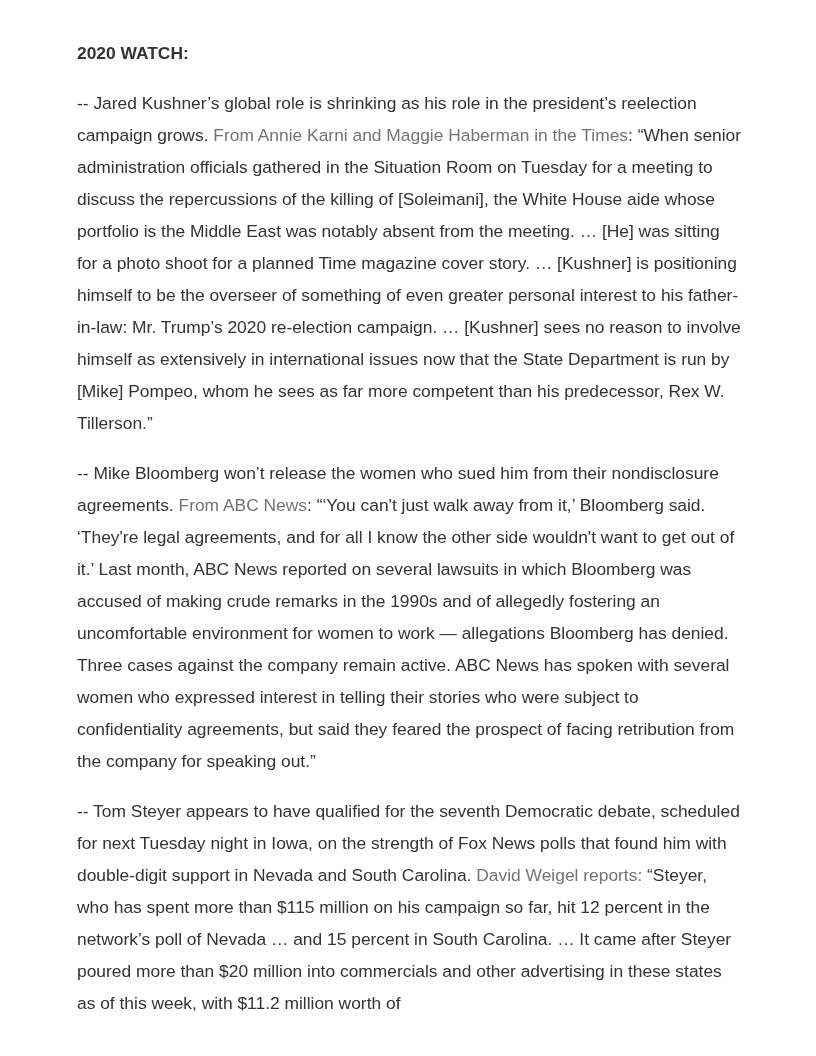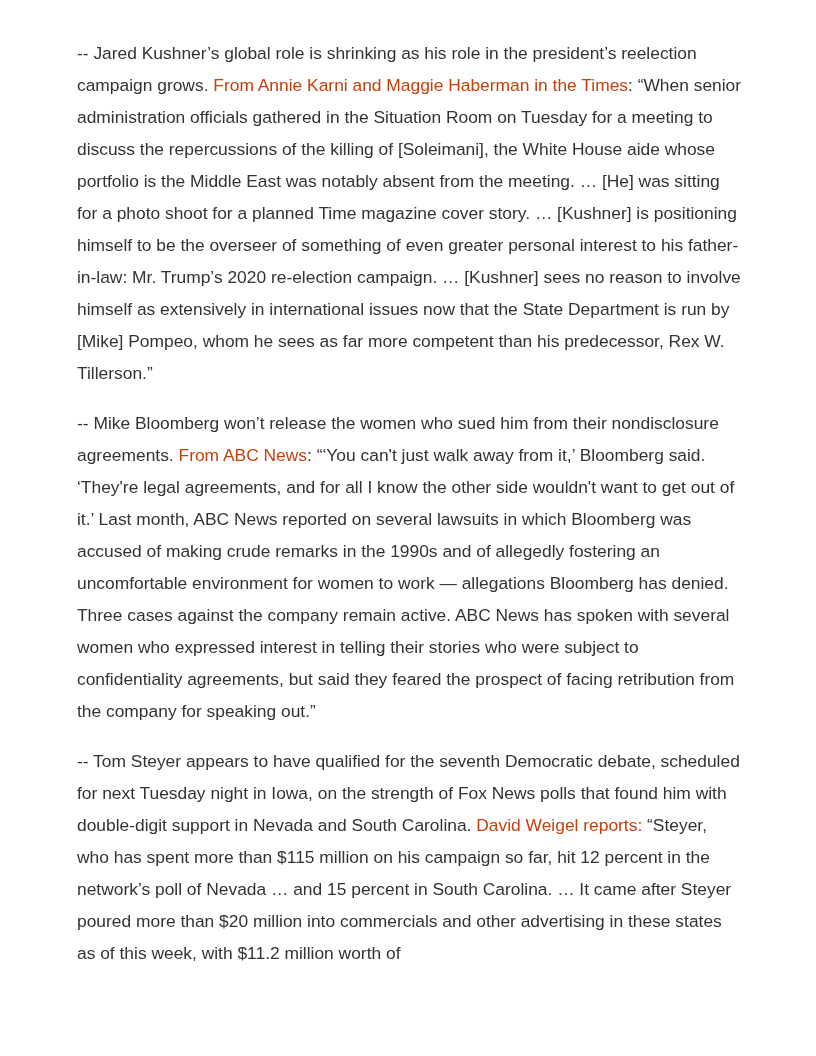--- a/index.html
+++ b/index.html
@@ -9,25 +9,26 @@
     color: #333333;
     font-size: 17.4px;
     line-height: 32px;
   }
   .page { position: absolute; left: 77px; top: 37px; width: 665px; }
   h2.section {
     font-size: 17.4px; font-weight: bold; margin: 0 0 18px 0; line-height: 32px;
   }
   p { margin: 0 0 18px 0; }
   b { font-weight: normal; }
-  a { color: #c2410c; text-decoration: none; }
+  a { color: #737373; text-decoration: none; }
 </style>
 </head>
 <body>
 
 <div class="page">
+  <h2 class="section">2020 WATCH:</h2>
 
   <p><b>-- Jared Kushner’s global role is shrinking as his role in the president’s reelection campaign grows.</b> <a>From Annie Karni and Maggie Haberman in the Times</a><span>: “When senior administration officials gathered in the Situation Room on Tuesday for a meeting to discuss the repercussions of the killing of [Soleimani], the White House aide whose portfolio is the Middle East was notably absent from the meeting. … [He] was sitting for a photo shoot for a planned Time magazine cover story. … [Kushner] is positioning himself to be the overseer of something of even greater personal interest to his father-in-law: Mr. Trump’s 2020 re-election campaign. … [Kushner] sees no reason to involve himself as extensively in international issues now that the State Department is run by [Mike] Pompeo, whom he sees as far more competent than his predecessor, Rex W. Tillerson.”</span></p>
 
   <p><b>-- Mike Bloomberg won’t release the women who sued him from their nondisclosure agreements.</b> <a>From ABC News</a><span>: “‘You can't just walk away from it,’ Bloomberg said. ‘They're legal agreements, and for all I know the other side wouldn't want to get out of it.’ Last month, ABC News reported on several lawsuits in which </span><b>Bloomberg was accused of making crude remarks in the 1990s and of allegedly fostering an uncomfortable environment for women to work</b><span> — allegations Bloomberg has denied. Three cases against the company remain active. ABC News has spoken with several women who expressed interest in telling their stories who were subject to confidentiality agreements, but said they feared the prospect of facing retribution from the company for speaking out.”</span></p>
 
   <p><b>-- Tom Steyer appears to have qualified for the seventh Democratic debate, scheduled for next Tuesday night in Iowa, on the strength of Fox News polls that found him with double-digit support in Nevada and South Carolina.</b> <a>David Weigel reports:</a><span> “Steyer, who has spent more than $115 million on his campaign so far, hit 12 percent in the network’s poll of Nevada … and 15 percent in South Carolina. … It came after Steyer poured more than $20 million into commercials and other advertising in these states as of this week, with $11.2 million worth of</span></p>
 </div>
 
 </body></html>

